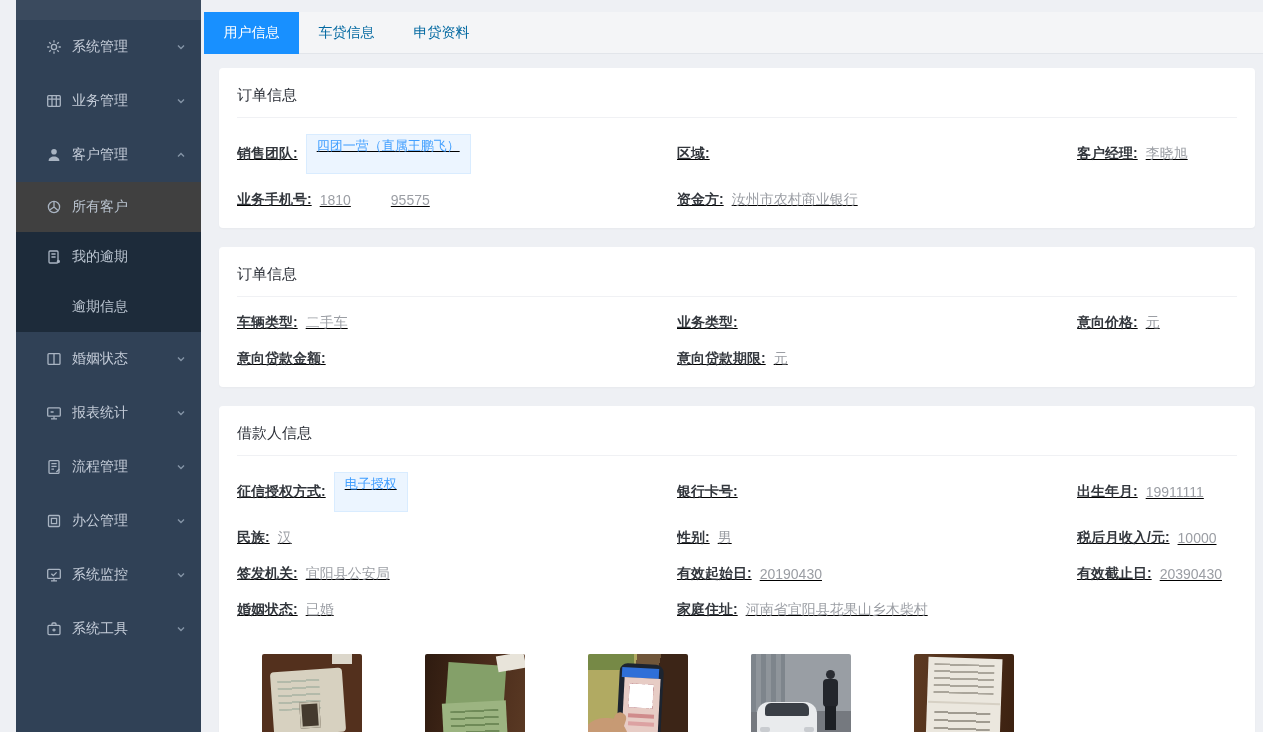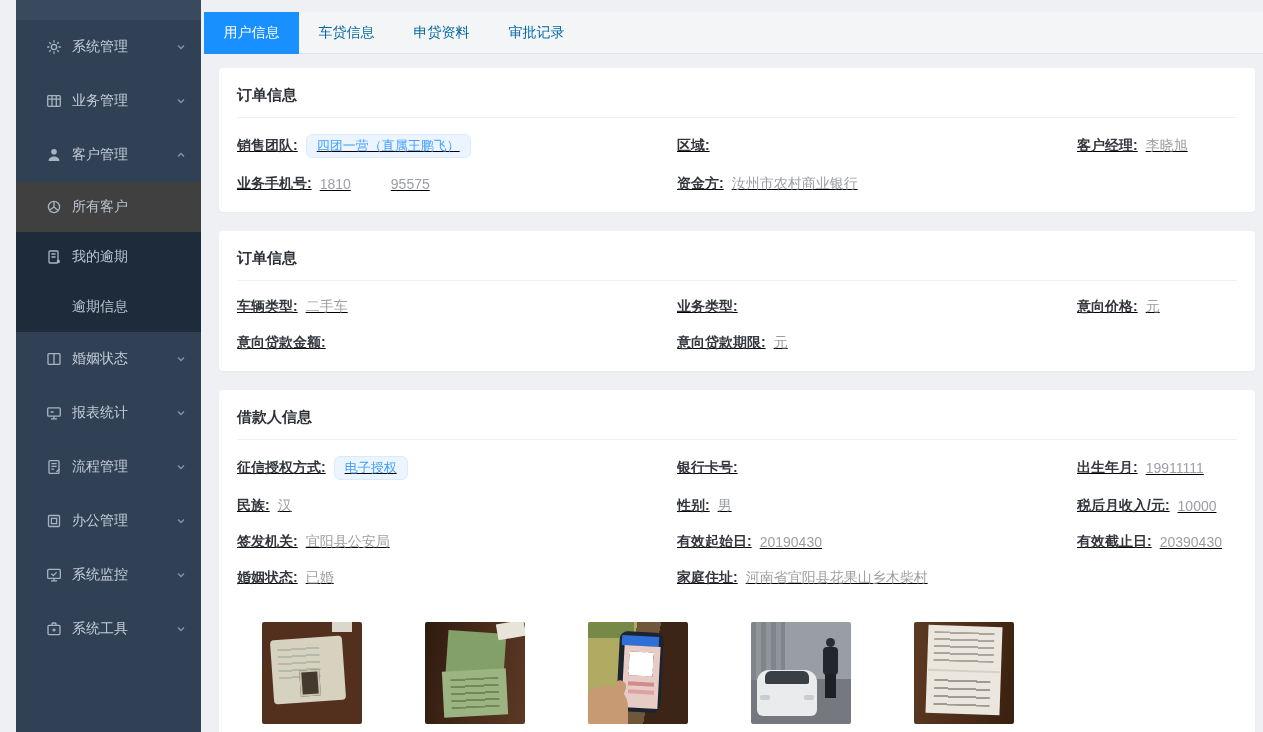--- a/index.html
+++ b/index.html
@@ -35,29 +35,29 @@
   .tabs { margin:12px 0 0 12px; height:42px; background:#f4f5f7;
     border-bottom:1px solid #e2e5ea; display:flex; }
   .tab { width:95px; height:42px; line-height:41px; text-align:center;
     color:#0369a1; cursor:pointer; }
   .tab.active { background:#1890ff; color:#ffffff; }
 
   
   .cards { margin:14px 8px 0 27px; }
   .card { background:#ffffff; border-radius:4px; padding:14px 18px 18px;
     margin-bottom:19px; box-shadow:0 1px 2px rgba(0,0,0,0.03); }
-  .card-title { font-size:15px; font-weight:bold; color:#2c3038;
+  .card-title { font-size:15px; font-weight:normal; color:#2c3038;
     padding:4px 0 12px; border-bottom:1px solid #f0f1f4; }
   .frow { display:flex; margin-top:16px; align-items:center; min-height:20px;text-decoration:underline; }
   .fcol { display:flex; align-items:center; overflow:hidden; }
   .c1 { width:44%; } .c2 { width:40%; } .c3 { width:16%; }
   .lbl { font-weight:bold; color:#33373d; margin-right:8px; white-space:nowrap; }
   .val { color:#9b9ea4; white-space:nowrap; }
   .tag { background:#ecf5ff; border:1px solid #d9ecff; color:#409eff;
-    border-radius:6px; padding:0 10px; height:24px; line-height:22px;
+    border-radius:0; padding:0 10px; height:40px; line-height:22px;
     font-size:13px; white-space:nowrap; }
   .redact { display:inline-block; height:13px; background:#ffffff;
     vertical-align:middle; margin:0 1px; }
   .r38 { width:38px; } .r52 { width:52px; } .r36 { width:36px; }
 
   
   .photos { display:flex; margin:34px 0 0 25px; }
   .photo-item { width:100px; margin-right:63px; text-align:center; cursor:pointer; }
   .photo { width:100px; height:102px; position:relative; overflow:hidden;
     border-radius:2px; }
@@ -303,21 +303,20 @@
 </nav>
 
 <div class="gutter"></div>
 
 <div class="main">
 
   <div class="tabs">
     <div class="tab active">用户信息</div>
     <div class="tab">车贷信息</div>
     <div class="tab">申贷资料</div>
-    <div class="tab">审批记录</div>
   </div>
 
   <div class="cards">
 
     <section class="card">
       <div class="card-title">订单信息</div>
       <div class="frow">
         <div class="fcol c1">
           <span class="lbl">销售团队:</span>
           <span class="tag">四团一营（直属王鹏飞）</span>

